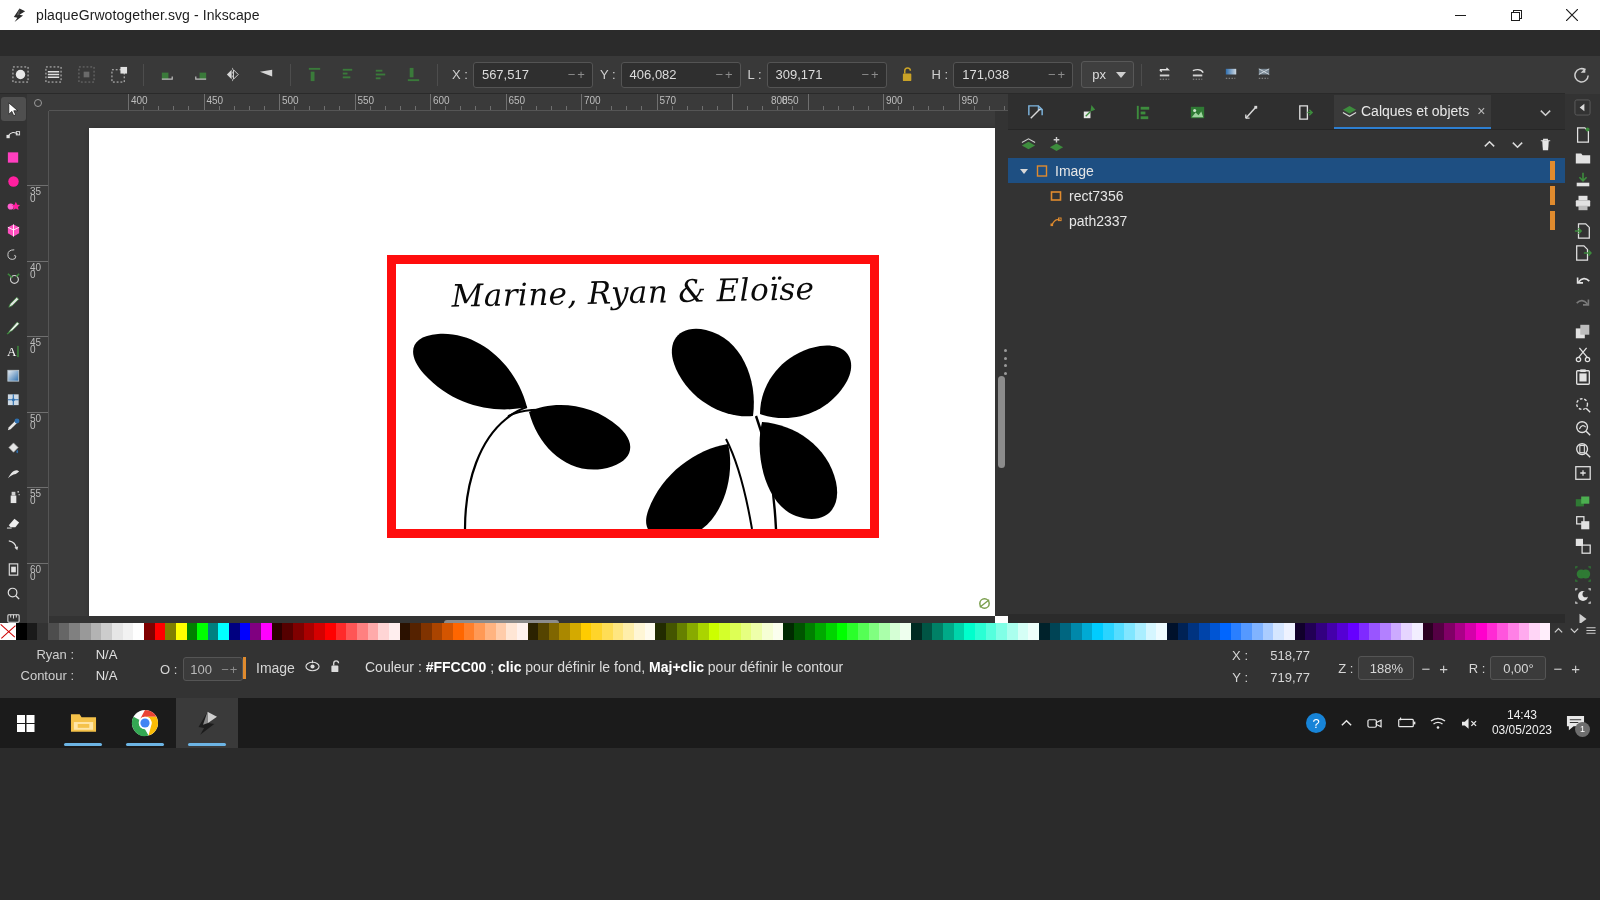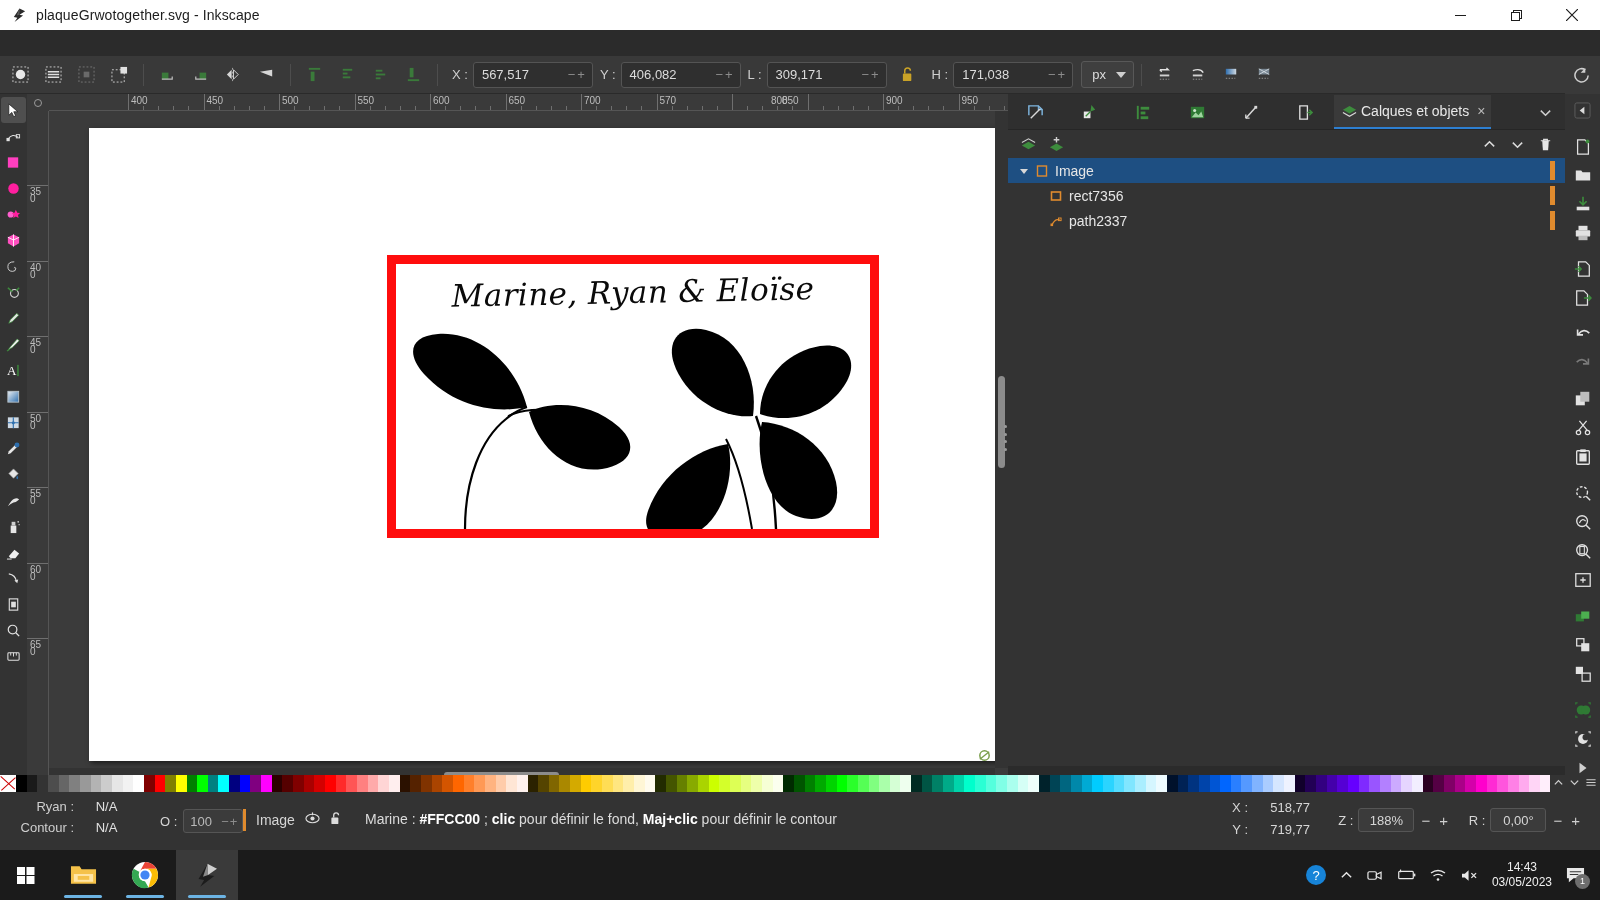--- a/index.html
+++ b/index.html
@@ -5,21 +5,21 @@
   * { box-sizing: border-box; margin: 0; padding: 0; }
   html, body {
     width: 1600px; height: 900px;
     overflow: hidden;
     background: #2b2b2b;
     font-family: "Liberation Sans", sans-serif;
     font-size: 13px;
     color: #d6d6d6;
     -webkit-font-smoothing: antialiased;
   }
-  .app { position: relative; width: 1600px; height: 900px; }
+  .app { position: relative; width: 1600px; height: 748px; }
 
   
   .titlebar {
     position: absolute; left: 0; top: 0; width: 1600px; height: 30px;
     background: #ffffff; display: flex; align-items: center;
   }
   .titlebar .tb-icon { width: 26px; height: 30px; display:flex; align-items:center; justify-content:center; margin-left:6px; }
   .titlebar .tb-title { color: #1d1d1d; font-size: 14px; margin-left: 4px; letter-spacing: .1px; }
   .tb-controls { margin-left: auto; display: flex; height: 30px; }
   .tb-btn { width: 56px; height: 30px; display:flex; align-items:center; justify-content:center; color:#333; }
@@ -1149,21 +1149,21 @@
       </span>
       <span>
         <svg width="13" height="15" viewBox="0 0 14 16">
             <path d="M4 7 L4 4.5 a2.6 2.6 0 0 1 5.2 0" fill="none" stroke="#dcdcdc" stroke-width="1.4"></path>
             <rect x="1.5" y="7" width="7.5" height="7" rx="1" fill="#dcdcdc"></rect>
           </svg>
       </span>
     </div>
 
     <div class="st-msg">
-      <span>Marine : </span><b>#FFCC00</b><span> ; </span><b>clic</b><span> pour définir le fond, </span><b>Maj+clic</b><span> pour définir le contour</span>
+      <span>Couleur : </span><b>#FFCC00</b><span> ; </span><b>clic</b><span> pour définir le fond, </span><b>Maj+clic</b><span> pour définir le contour</span>
     </div>
 
     <div class="st-xy">
       <div class="row"><span>X :</span><span>518,77</span></div>
       <div class="row"><span>Y :</span><span>719,77</span></div>
     </div>
 
     <div class="st-zoom">
       <span>Z :</span>
       <span class="zbox">

